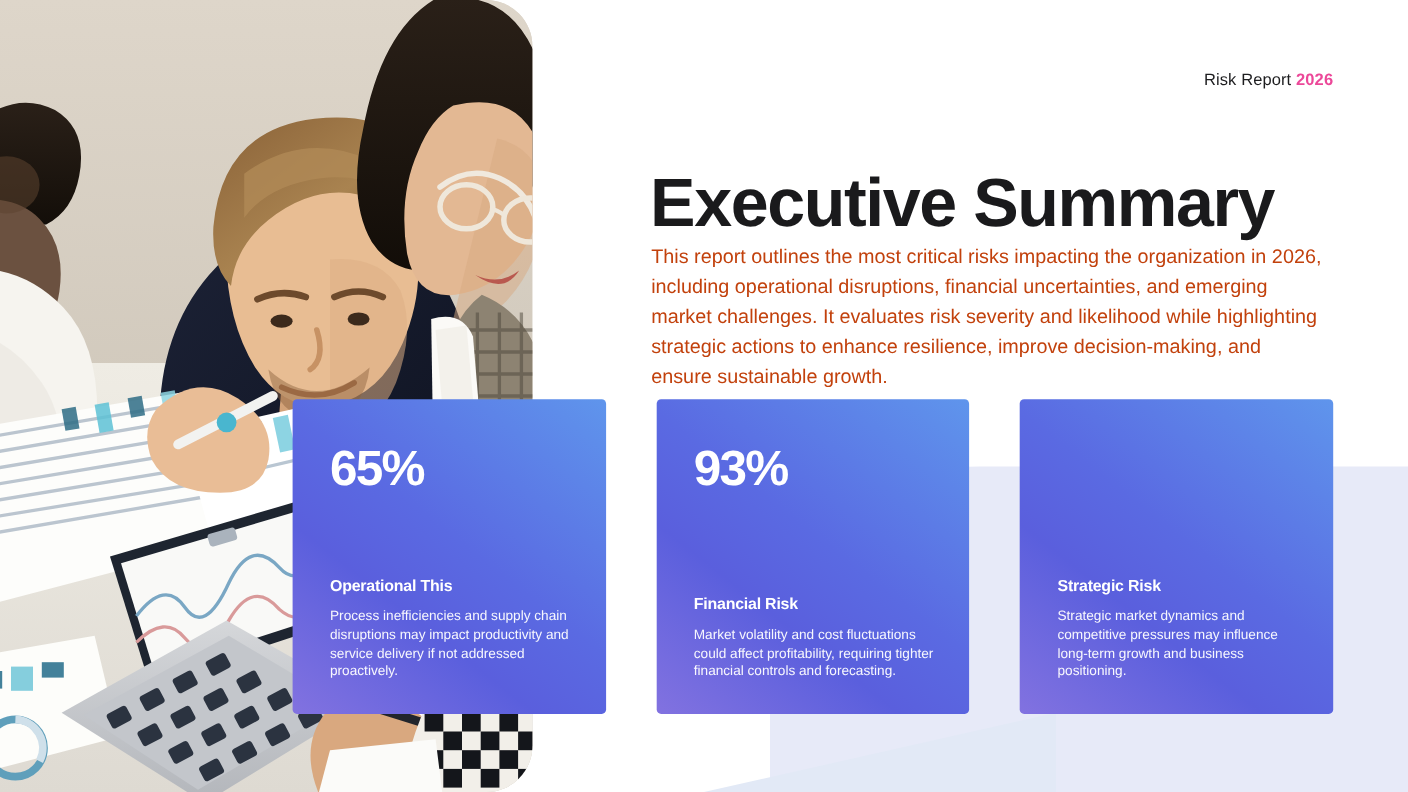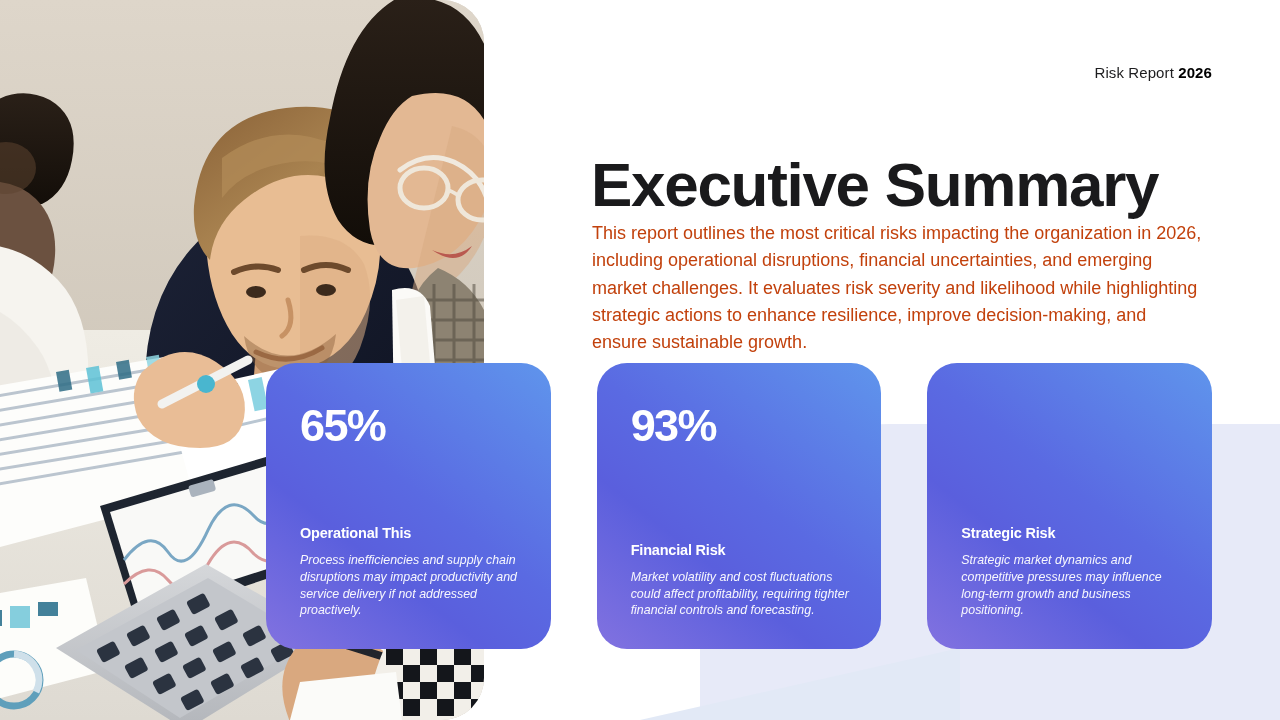--- a/index.html
+++ b/index.html
@@ -68,21 +68,21 @@
     position: absolute;
     right: 68px;
     top: 64px;
     font-size: 15px;
     letter-spacing: 0.1px;
     color: #1d1d1f;
     z-index: 5;
     white-space: nowrap;
   }
   .eyebrow .year {
-    color: #000000;
+    color: #ec4899;
     font-weight: 700;
     text-align: center;
   }
 
   
   .headline {
     position: absolute;
     left: 591px;
     top: 152px;
     font-size: 62px;
@@ -109,21 +109,21 @@
     left: 266px;
     top: 363px;
     width: 946px;
     height: 286px;
     display: flex;
     gap: 46px;
     z-index: 4;
   }
   .card {
     flex: 1 1 0;
-    border-radius: 30px;
+    border-radius: 4px;
     padding: 34px 32px 30px 34px;
     display: flex;
     flex-direction: column;
     color: #ffffff;
     background: linear-gradient(218deg, #5f95ec 0%, #5a6ae2 46%, #5a5fdd 66%, #8272e0 100%);
     position: relative;
     overflow: hidden;
   }
   .card-value {
     font-size: 45px;
@@ -136,21 +136,20 @@
   .card-title {
     font-size: 14.5px;
     font-weight: 700;
     letter-spacing: -0.2px;
     margin-bottom: 11px;
   }
   .card-desc {
     font-size: 12.4px;
     line-height: 1.35;
     color: rgba(255,255,255,0.95);
-    font-style: italic;
   }
 </style>
 </head>
 <body>
 
 <div class="slide">
 
   <div class="deco-shape"></div>
   <div class="deco-wedge"></div>
 

